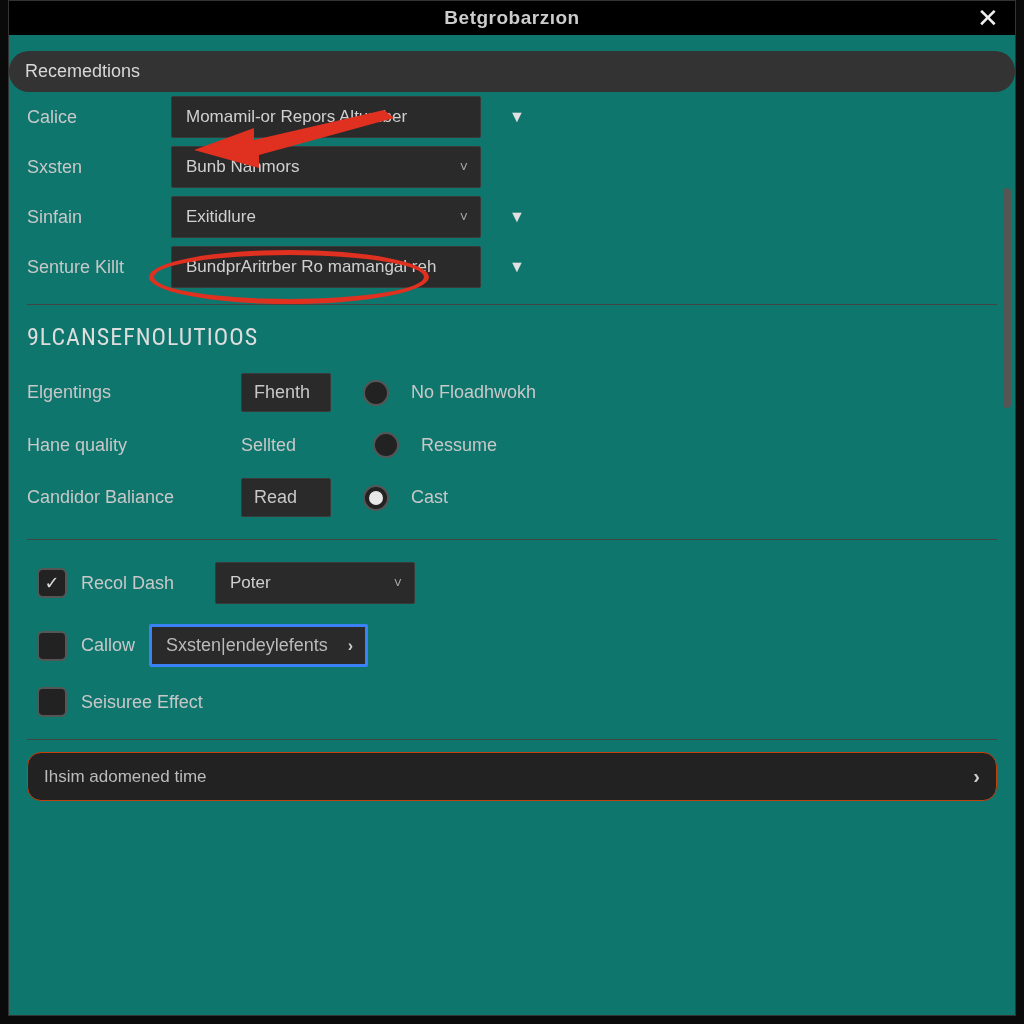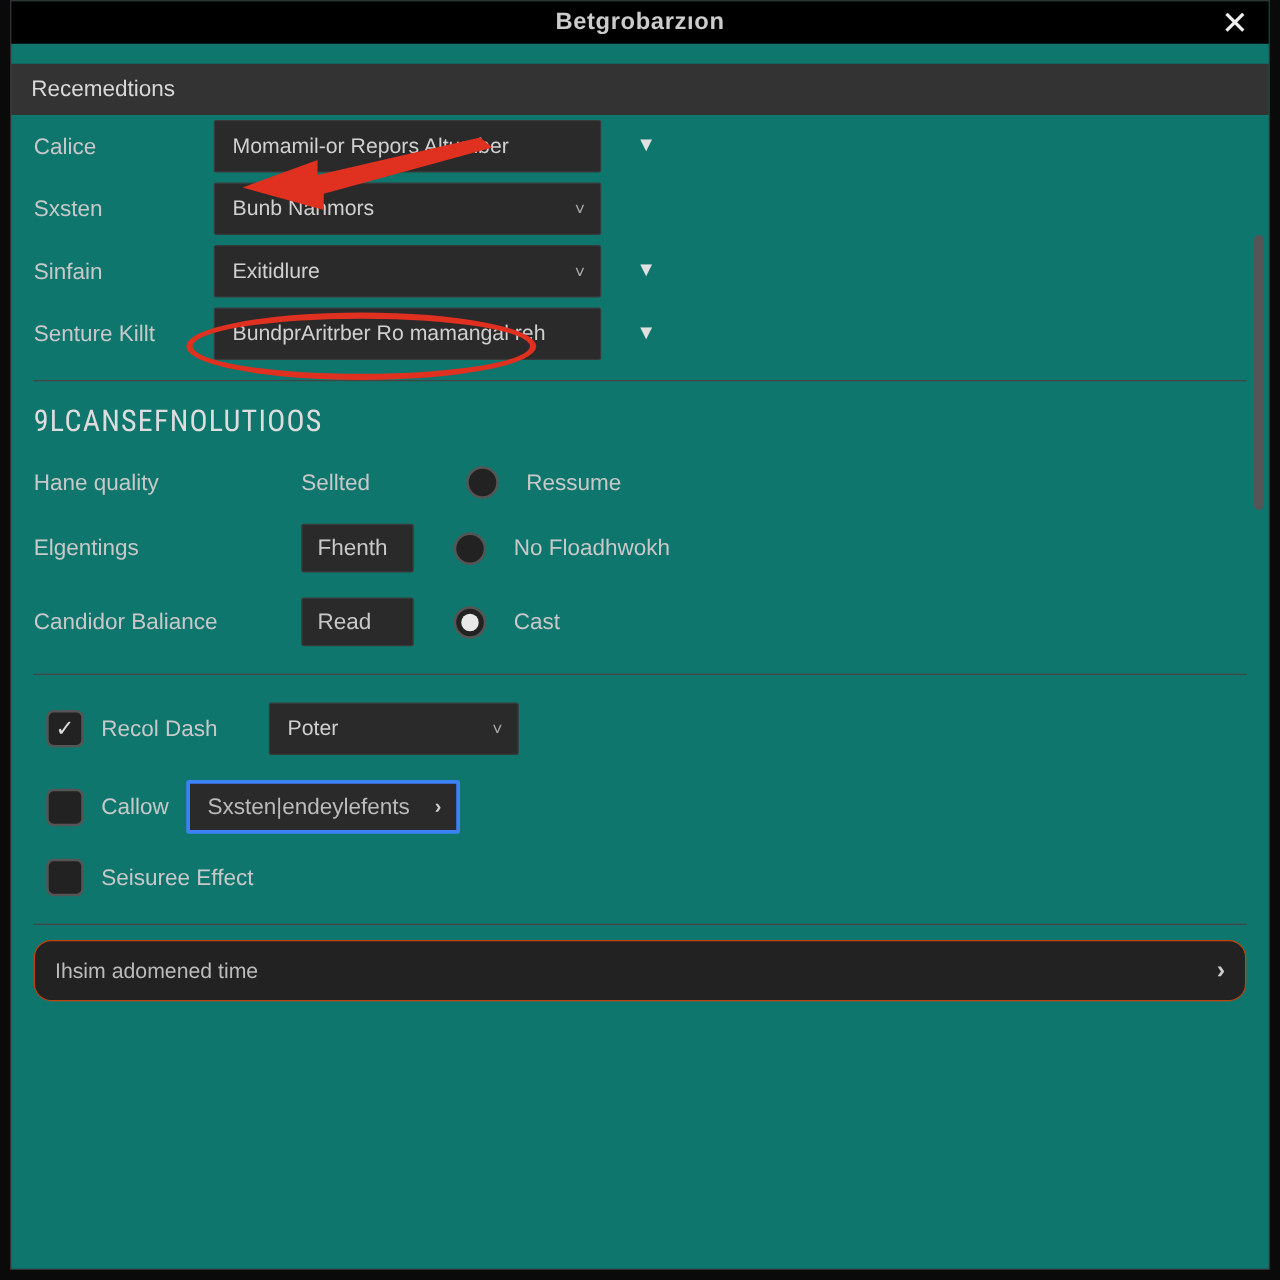--- a/index.html
+++ b/index.html
@@ -49,20 +49,21 @@
   color: #eee;
   font-size: 26px;
   cursor: pointer;
 }
 .section-header {
   background: #333;
   padding: 10px 16px;
   margin: 16px 0 0 0;
   font-size: 18px;
   color: #d8d8d8;
+  border-radius: 20px;
 }
 .body {
   padding: 0 18px 10px 18px;
   position: relative;
   flex: 1;
   overflow-y: auto;
 }
 .scrollbar {
   position: absolute;
   right: 4px;
@@ -263,31 +264,31 @@
         <span>BundprAritrber Ro mamangal reh</span>
       </div>
       <div class="chev-out">▼</div>
     </div>
 
     <div class="divider"></div>
 
     <div class="section-title">9LCANSEFNOLUTIOOS</div>
 
     <div class="opt-row">
+      <div class="opt-label">Elgentings</div>
+      <div class="opt-val boxed">Fhenth</div>
+      <div class="radio"></div>
+      <div class="radio-label">No Floadhwokh</div>
+    </div>
+
+    <div class="opt-row">
       <div class="opt-label">Hane quality</div>
       <div class="opt-val">Sellted</div>
       <div class="radio"></div>
       <div class="radio-label">Ressume</div>
-    </div>
-
-    <div class="opt-row">
-      <div class="opt-label">Elgentings</div>
-      <div class="opt-val boxed">Fhenth</div>
-      <div class="radio"></div>
-      <div class="radio-label">No Floadhwokh</div>
     </div>
 
     <div class="opt-row">
       <div class="opt-label">Candidor Baliance</div>
       <div class="opt-val boxed">Read</div>
       <div class="radio on"></div>
       <div class="radio-label">Cast</div>
     </div>
 
     <div class="divider"></div>

